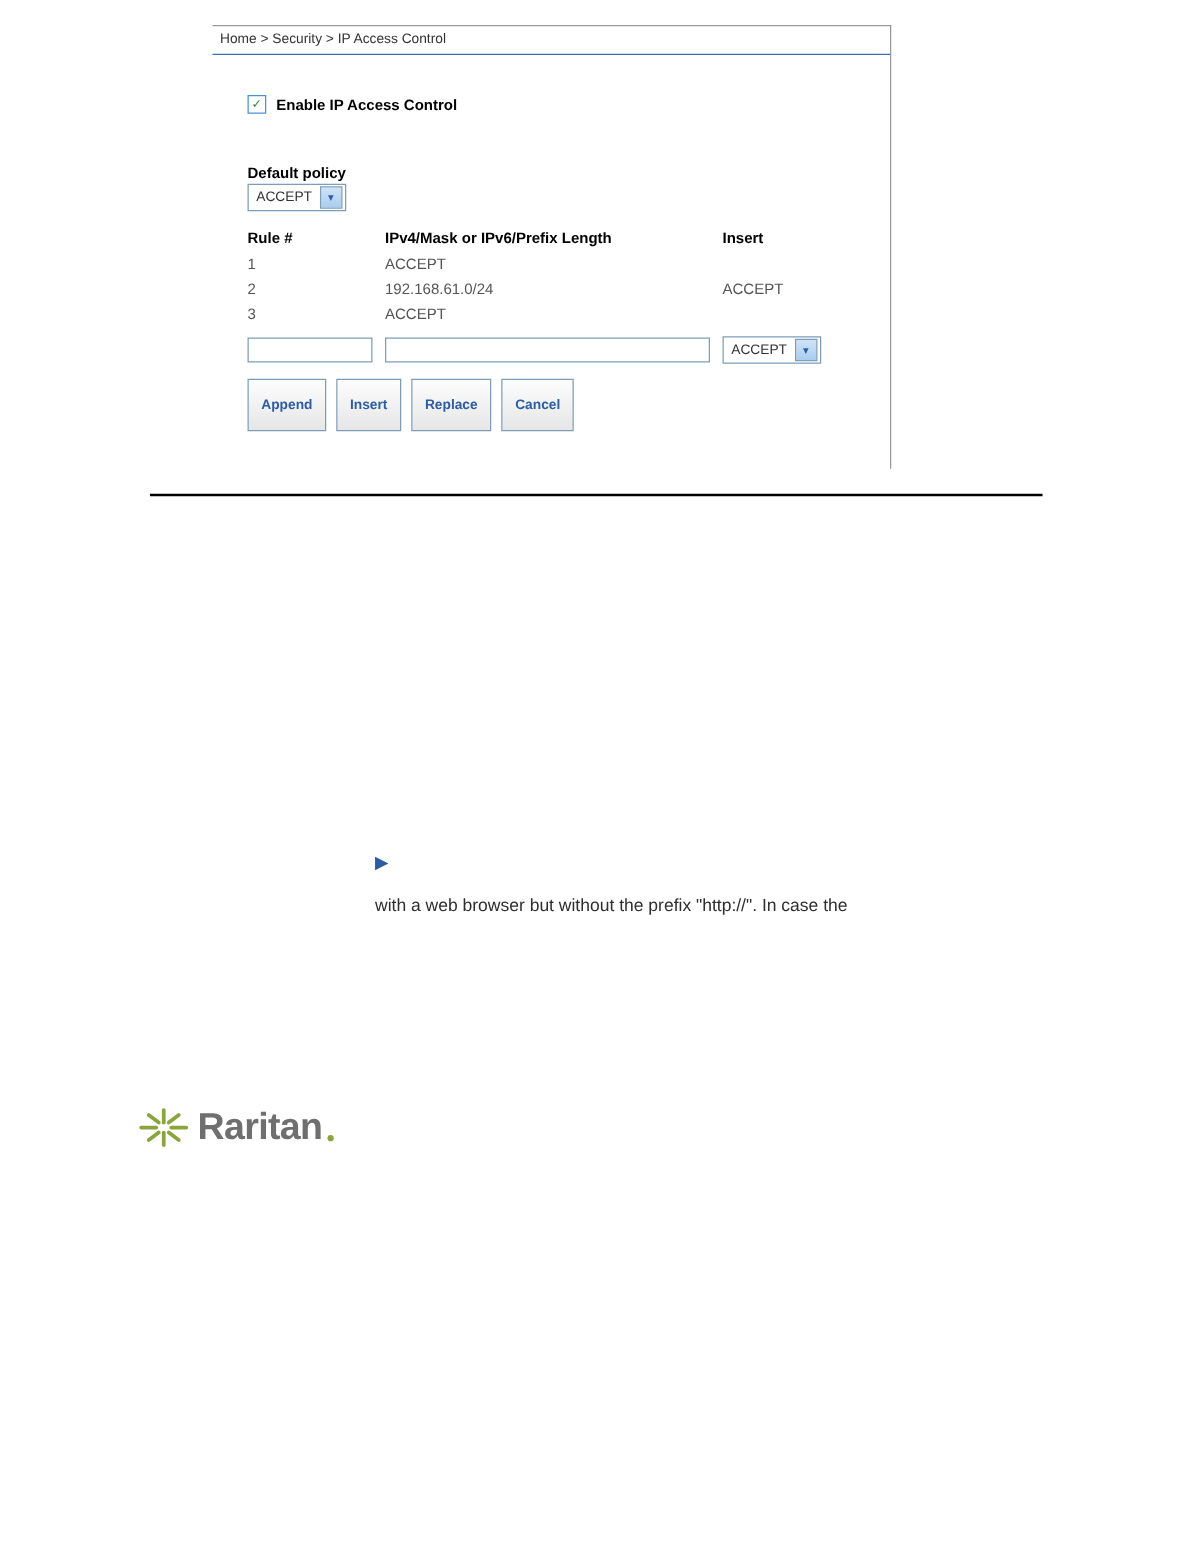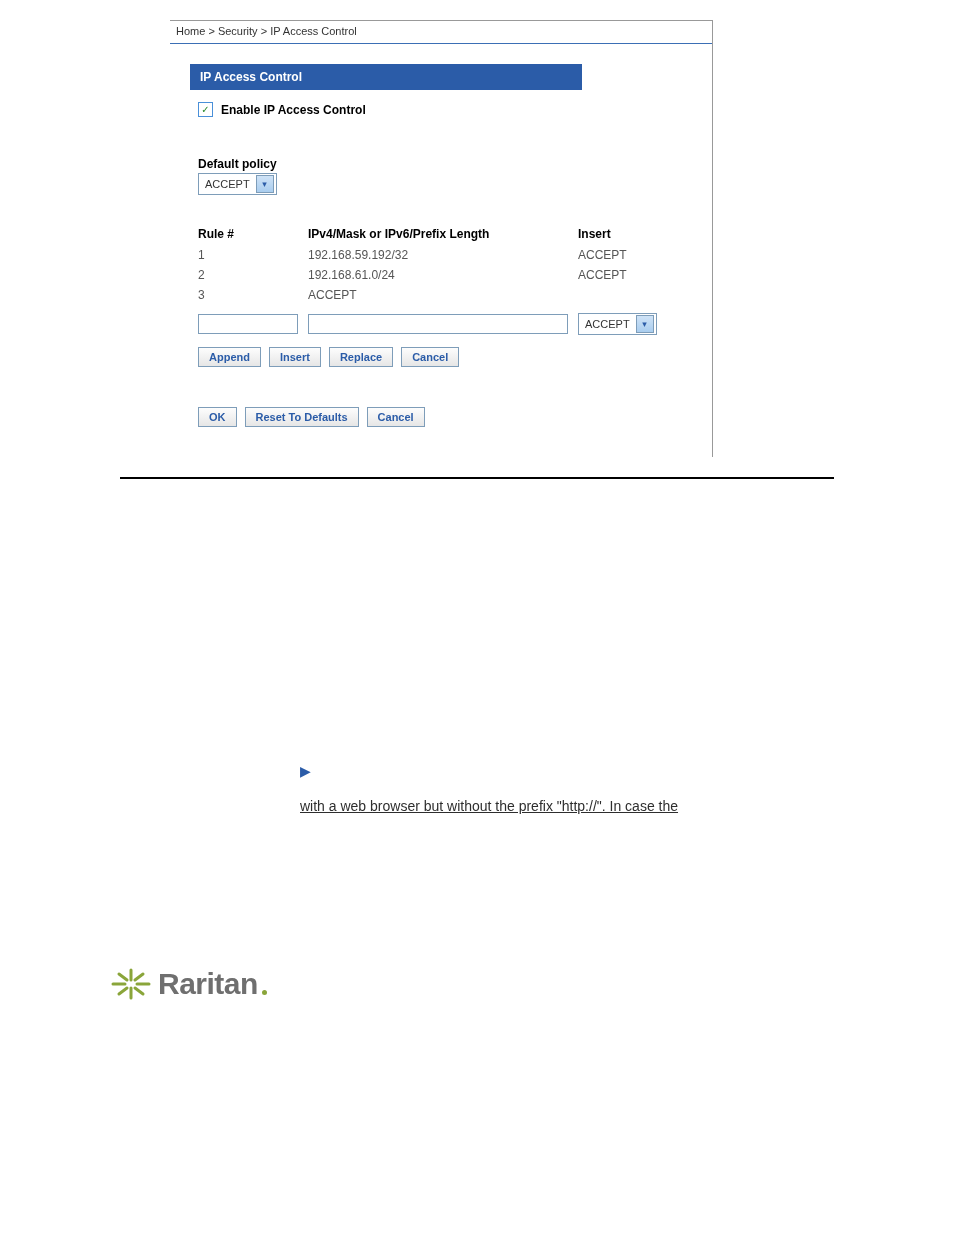--- a/index.html
+++ b/index.html
@@ -84,21 +84,21 @@
     margin-left: 6px;
     background: linear-gradient(#cfe3f7,#a9cdef);
     border: 1px solid #7e9db9;
     display: inline-flex;
     align-items: center;
     justify-content: center;
     font-size: 9px;
     color: #2b5ca8;
   }
   .rules-table {
-    margin-top: 28px;
+    margin-top: 10px;
     width: 100%;
   }
   .rules-header, .rules-row {
     display: flex;
   }
   .col-rule { width: 110px; }
   .col-ip   { width: 270px; }
   .col-pol  { width: 100px; }
   .rules-header > div {
     font-weight: bold;
@@ -120,21 +120,21 @@
     box-sizing: border-box;
   }
   .text-input.small { width: 100px; margin-right: 10px; }
   .text-input.large { width: 260px; margin-right: 10px; }
   .btn {
     border: 1px solid #7e9db9;
     background: linear-gradient(#fdfdfd,#e6e6e6);
     color: #2b5ca8;
     font-weight: bold;
     font-size: 11px;
-    padding: 3px 10px;
+    padding: 14px 10px;
     cursor: pointer;
     font-family: inherit;
     text-align: center;
   }
   .btn-row {
     margin-top: 12px;
     display: flex;
     gap: 8px;
   }
   .footer-btn-row {
@@ -187,21 +187,20 @@
 </style>
 </head>
 <body>
 
 <div class="page">
 
   <div class="screenshot-block">
     <div class="breadcrumb">Home &gt; Security &gt; IP Access Control</div>
 
     <div class="panel">
-      <div class="panel-header">IP Access Control</div>
 
       <div class="panel-body">
         <div class="checkbox-row">
           <span class="checkbox">✓</span>
           <span class="label-bold">Enable IP Access Control</span>
         </div>
 
         <div class="field-label">Default policy</div>
         <div class="select">
           <span>ACCEPT</span>
@@ -210,21 +209,20 @@
 
         <div class="rules-table">
           <div class="rules-header">
             <div class="col-rule">Rule #</div>
             <div class="col-ip">IPv4/Mask or IPv6/Prefix Length</div>
             <div class="col-pol">Insert</div>
           </div>
 
           <div class="rules-row">
             <div class="col-rule">1</div>
-            <div class="col-ip">192.168.59.192/32</div>
             <div class="col-pol">ACCEPT</div>
           </div>
           <div class="rules-row">
             <div class="col-rule">2</div>
             <div class="col-ip">192.168.61.0/24</div>
             <div class="col-pol">ACCEPT</div>
           </div>
           <div class="rules-row">
             <div class="col-rule">3</div>
             <div class="col-pol">ACCEPT</div>
@@ -240,37 +238,32 @@
           </div>
 
           <div class="btn-row">
             <button class="btn">Append</button>
             <button class="btn">Insert</button>
             <button class="btn">Replace</button>
             <button class="btn">Cancel</button>
           </div>
         </div>
 
-        <div class="footer-btn-row">
-          <button class="btn">OK</button>
-          <button class="btn">Reset To Defaults</button>
-          <button class="btn">Cancel</button>
-        </div>
       </div>
     </div>
   </div>
 
   <hr class="hr">
 
   <div class="body-text">
     <div class="bullet-row">
       <span class="bullet-arrow">▶</span>
       <span></span>
     </div>
-    <div style="text-decoration:underline;">
+    <div style="">
       <span>with a web browser but without the prefix "http://". In case the</span>
     </div>
   </div>
 
   <div class="logo-wrap">
     <div class="logo">
       <span class="logo-mark">
         <svg width="42" height="34" viewBox="0 0 42 34">
           <g fill="none" stroke="#8aa53a" stroke-width="3" stroke-linecap="round">
             <path d="M3 17 H15"></path>

